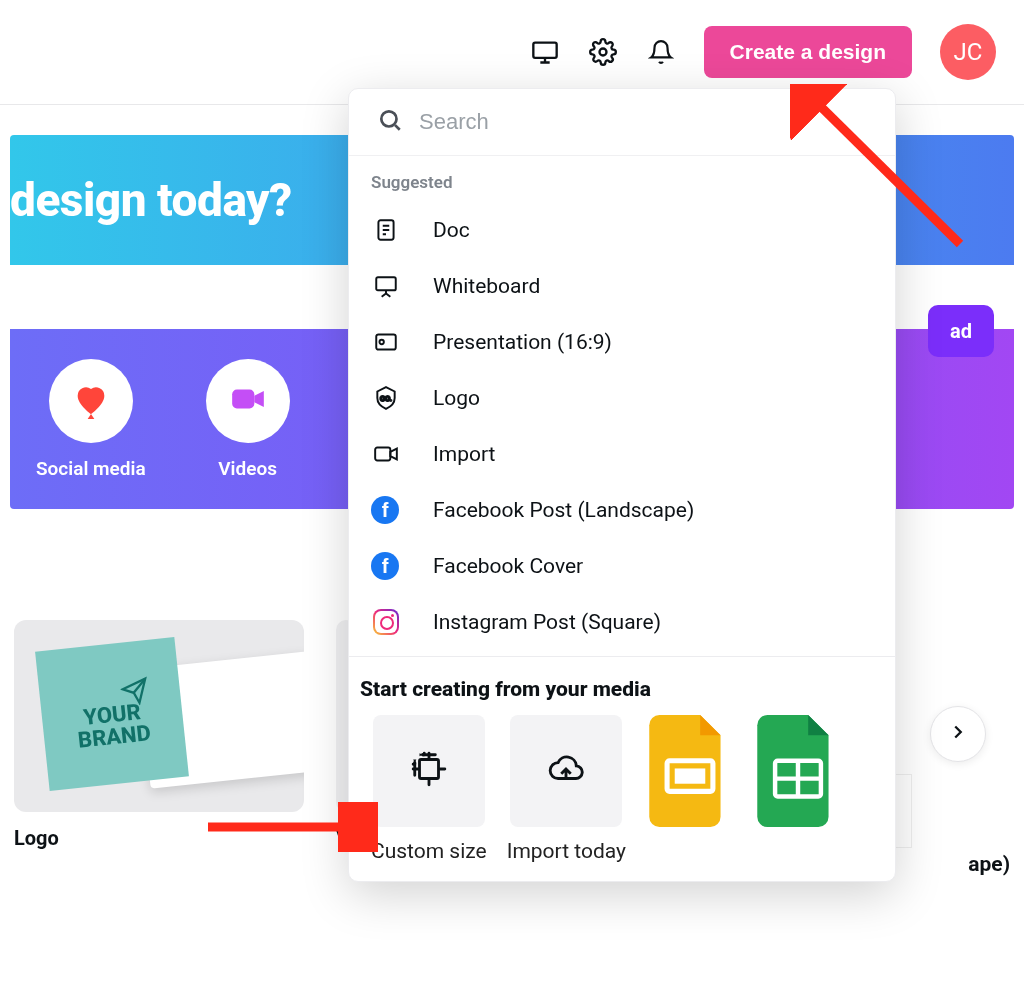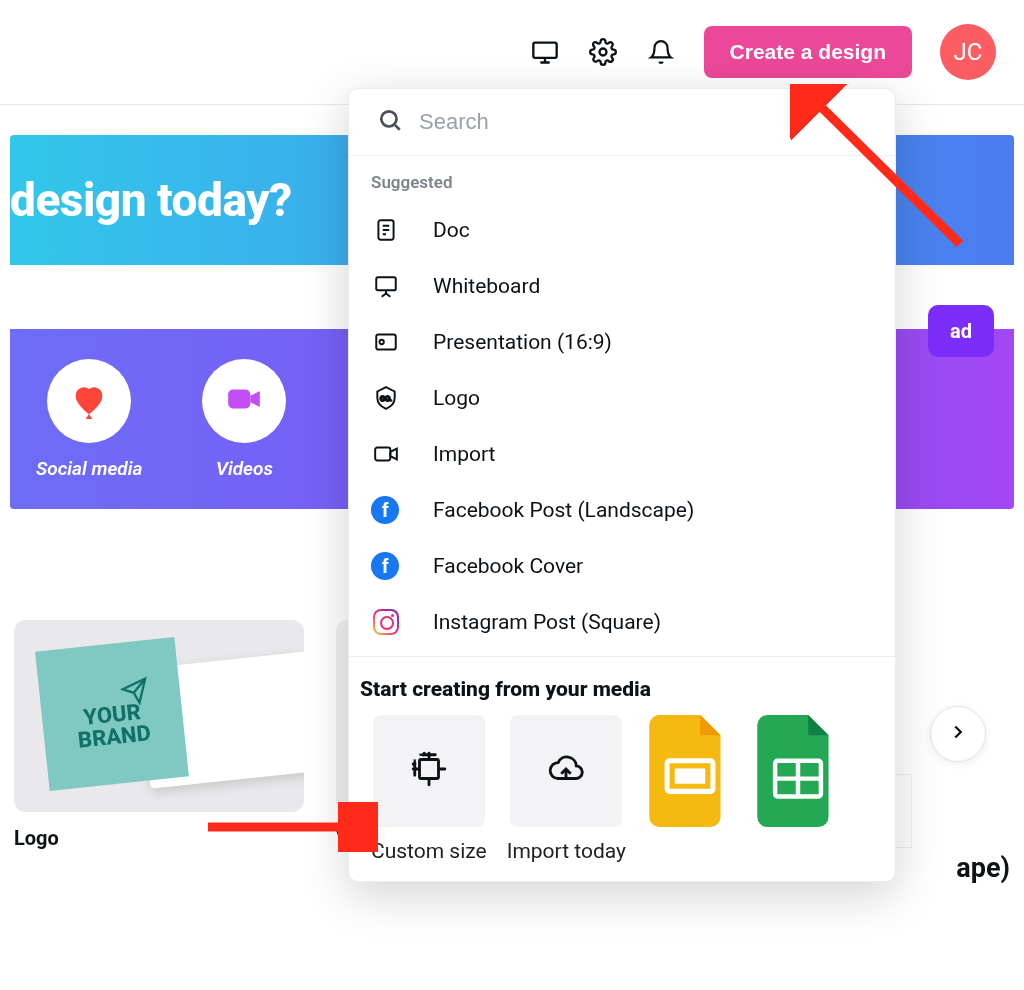--- a/index.html
+++ b/index.html
@@ -71,21 +71,21 @@
     display:flex; align-items:center;
     padding-left: 26px;
     gap: 60px;
   }
   .cat-tile { display:flex; flex-direction:column; align-items:center; gap:14px; cursor:pointer; }
   .cat-circle {
     width:84px; height:84px; border-radius:50%;
     background:#fff;
     display:flex; align-items:center; justify-content:center;
   }
-  .cat-label { color:#fff; font-weight:600; font-size:19px;font-style:italic; }
+  .cat-label { color:#fff; font-weight:600; font-size:19px; }
 
   .upload-pill {
     position:absolute;
     right:20px; top:170px;
     background:#7b2efa;
     color:#fff;
     font-weight:700;
     font-size:20px;
     padding: 14px 22px;
     border-radius: 10px;
@@ -206,21 +206,21 @@
   .fb-circle { width:28px;height:28px;border-radius:50%;background:#1877f2;display:flex;align-items:center;justify-content:center;color:#fff;font-weight:800;font-size:20px; font-family:Arial; }
   .ig-box { width:26px;height:26px;border:2.5px solid transparent;border-radius:8px;position:relative;
             background:linear-gradient(#fff,#fff) padding-box,
                        linear-gradient(45deg,#f9ce34,#ee2a7b,#6228d7) border-box; }
   .ig-box::after { content:""; position:absolute; top:5px; left:5px; width:10px; height:10px; border:2.5px solid #ee2a7b; border-radius:50%; }
   .ig-box::before { content:""; position:absolute; top:3px; right:3px; width:3px; height:3px; background:#ee2a7b; border-radius:50%; }
 
   .truncate-right {
     position:absolute;
     top:852px; right:14px;
-    font-weight:700; font-size:27px;
+    font-weight:700; font-size:21px;
   }
 
   .thumb-doc {
     position:absolute;
     left:878px; top:774px;
     width:34px; height:74px;
     background:#fff;
     border:1px solid #eee;
     font-size:5px;
     line-height:1.3;

